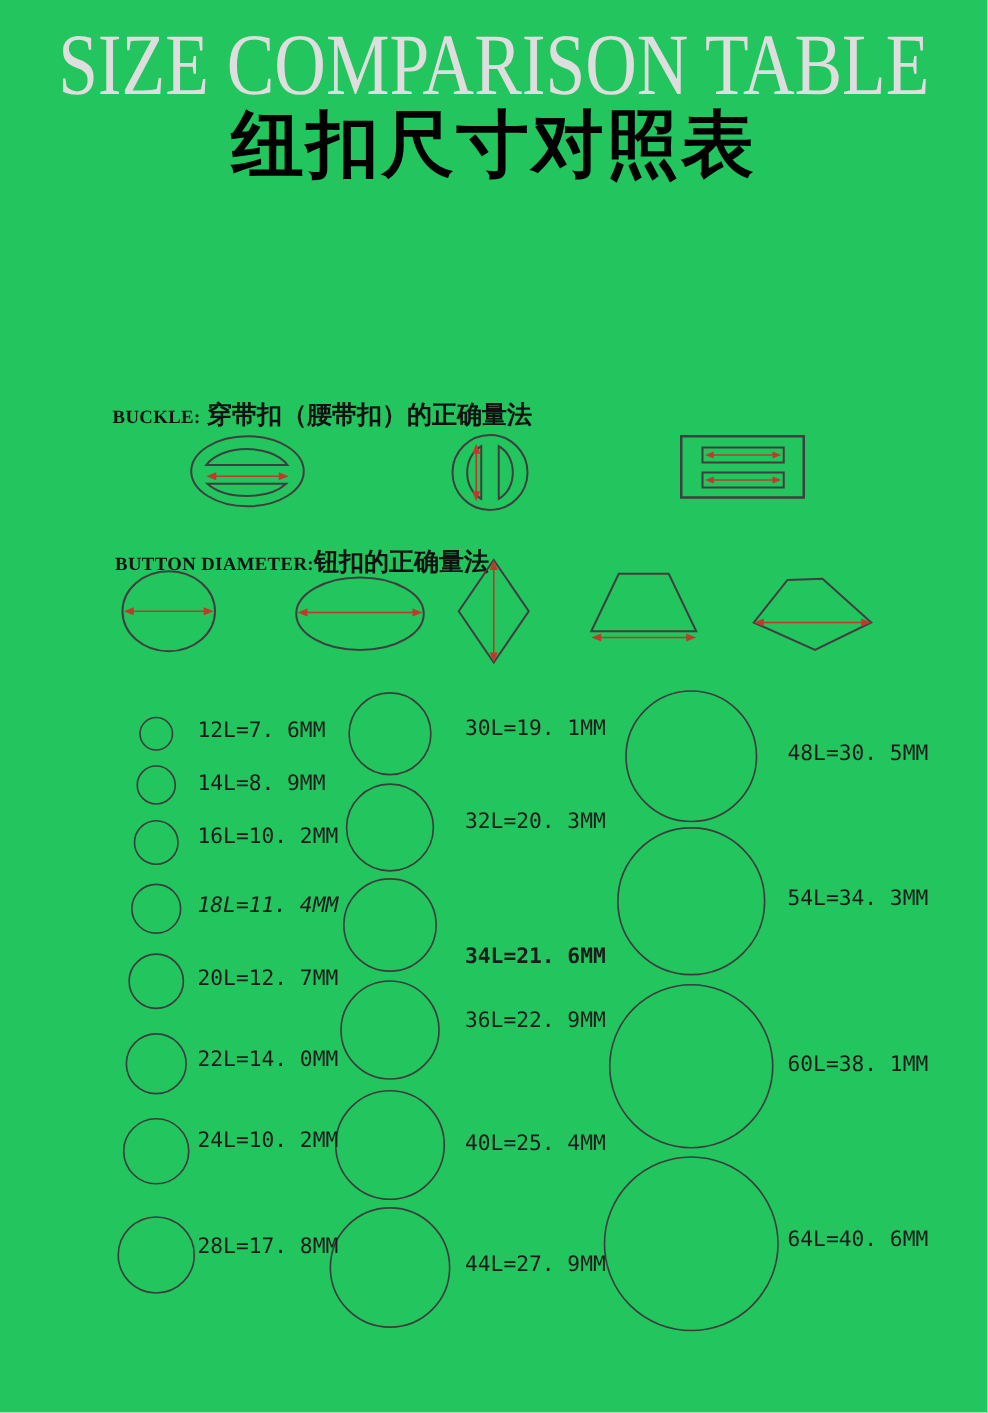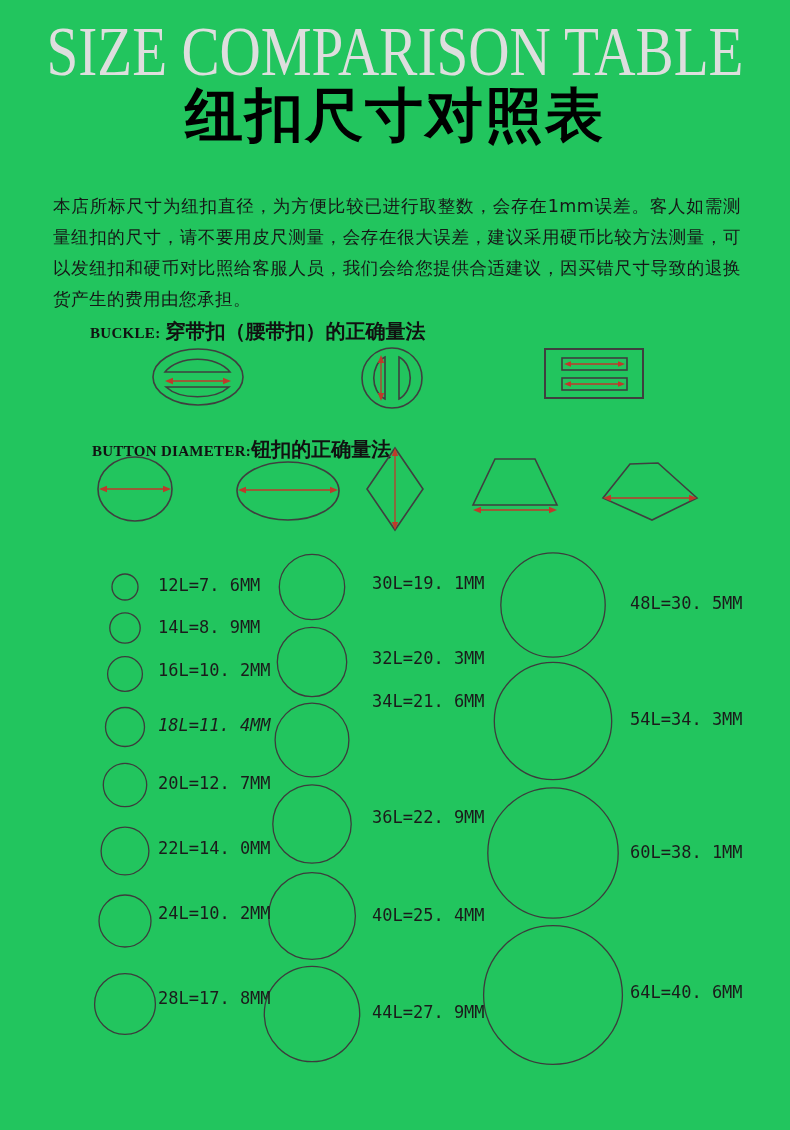--- a/index.html
+++ b/index.html
@@ -45,21 +45,20 @@
 <body>
 
 <div class="page">
 
   <svg class="title-en-svg" width="790" height="80" viewBox="0 0 790 80">
     <text class="title-en-text" x="395" y="63" font-size="70" text-anchor="middle" textLength="697" lengthAdjust="spacingAndGlyphs">SIZE COMPARISON TABLE</text>
   </svg>
 
   <div class="title-zh">纽扣尺寸对照表</div>
 
-  <div class="intro">本店所标尺寸为纽扣直径，为方便比较已进行取整数，会存在1mm误差。客人如需测量纽扣的尺寸，请不要用皮尺测量，会存在很大误差，建议采用硬币比较方法测量，可以发纽扣和硬币对比照给客服人员，我们会给您提供合适建议，因买错尺寸导致的退换货产生的费用由您承担。</div>
 
   <div class="sec-heading buckle-heading">
     <span class="en">BUCKLE:</span>
     <span class="zh">穿带扣（腰带扣）的正确量法</span>
   </div>
 
   <svg class="buckle-svg" width="790" height="85" viewBox="0 0 790 85">
     <g>
       <ellipse class="oline" cx="198" cy="37" rx="45" ry="28"></ellipse>
       <path class="oline" d="M165 32 C178 15, 217 15, 230 32 Z"></path>
@@ -168,21 +167,21 @@
       <div class="size-label" style="left: 158px; top: 585px;">12L=7. 6MM</div>
       <div class="size-label" style="left: 158px; top: 627px;">14L=8. 9MM</div>
       <div class="size-label" style="left: 158px; top: 670px;">16L=10. 2MM</div>
       <div class="size-label" style="left: 158px; top: 725px; font-style: italic;">18L=11. 4MM</div>
       <div class="size-label" style="left: 158px; top: 783px;">20L=12. 7MM</div>
       <div class="size-label" style="left: 158px; top: 848px;">22L=14. 0MM</div>
       <div class="size-label" style="left: 158px; top: 913px;">24L=10. 2MM</div>
       <div class="size-label" style="left: 158px; top: 998px;">28L=17. 8MM</div>
       <div class="size-label" style="left: 372px; top: 583px;">30L=19. 1MM</div>
       <div class="size-label" style="left: 372px; top: 658px;">32L=20. 3MM</div>
-      <div class="size-label" style="left: 372px; top: 701px;">34L=21. 6MM</div>
+      <div class="size-label" style="left: 372px; top: 766px; font-weight: bold;">34L=21. 6MM</div>
       <div class="size-label" style="left: 372px; top: 817px;">36L=22. 9MM</div>
       <div class="size-label" style="left: 372px; top: 915px;">40L=25. 4MM</div>
       <div class="size-label" style="left: 372px; top: 1012px;">44L=27. 9MM</div>
       <div class="size-label" style="left: 630px; top: 603px;">48L=30. 5MM</div>
       <div class="size-label" style="left: 630px; top: 719px;">54L=34. 3MM</div>
       <div class="size-label" style="left: 630px; top: 852px;">60L=38. 1MM</div>
       <div class="size-label" style="left: 630px; top: 992px;">64L=40. 6MM</div>
     </div>
 
 

